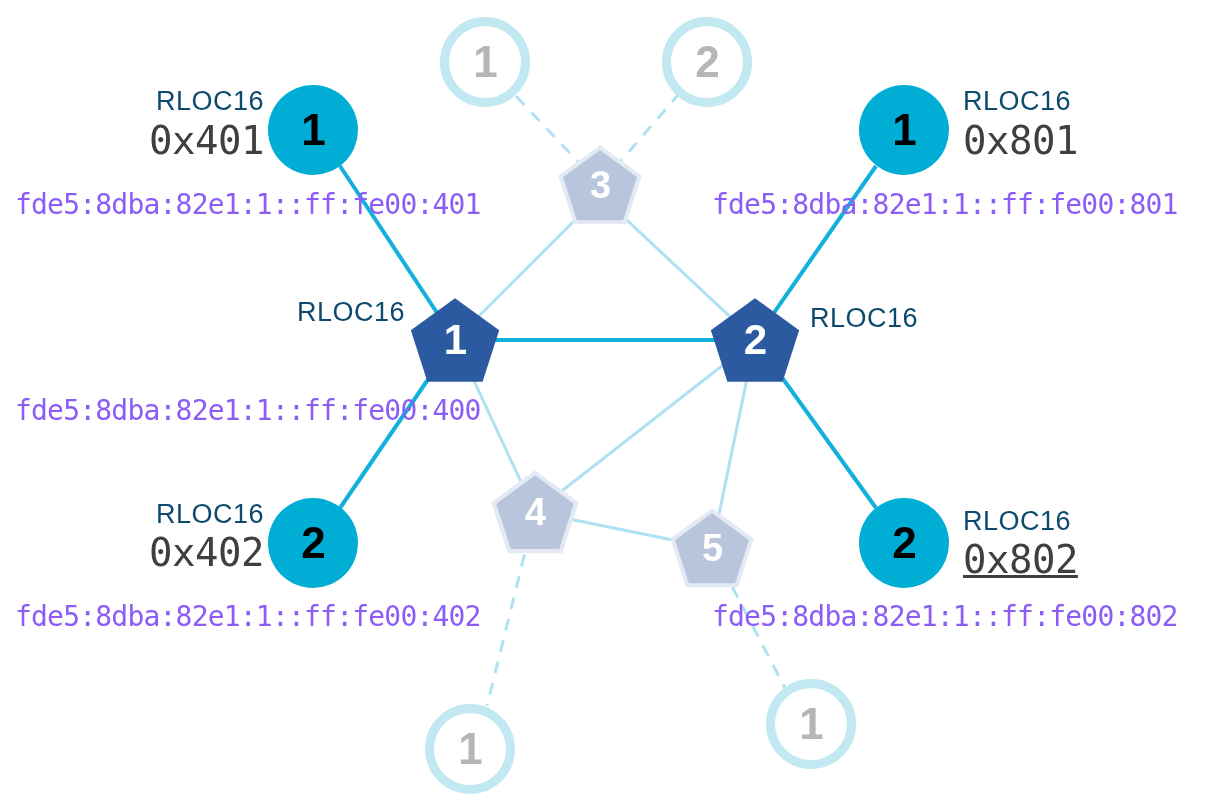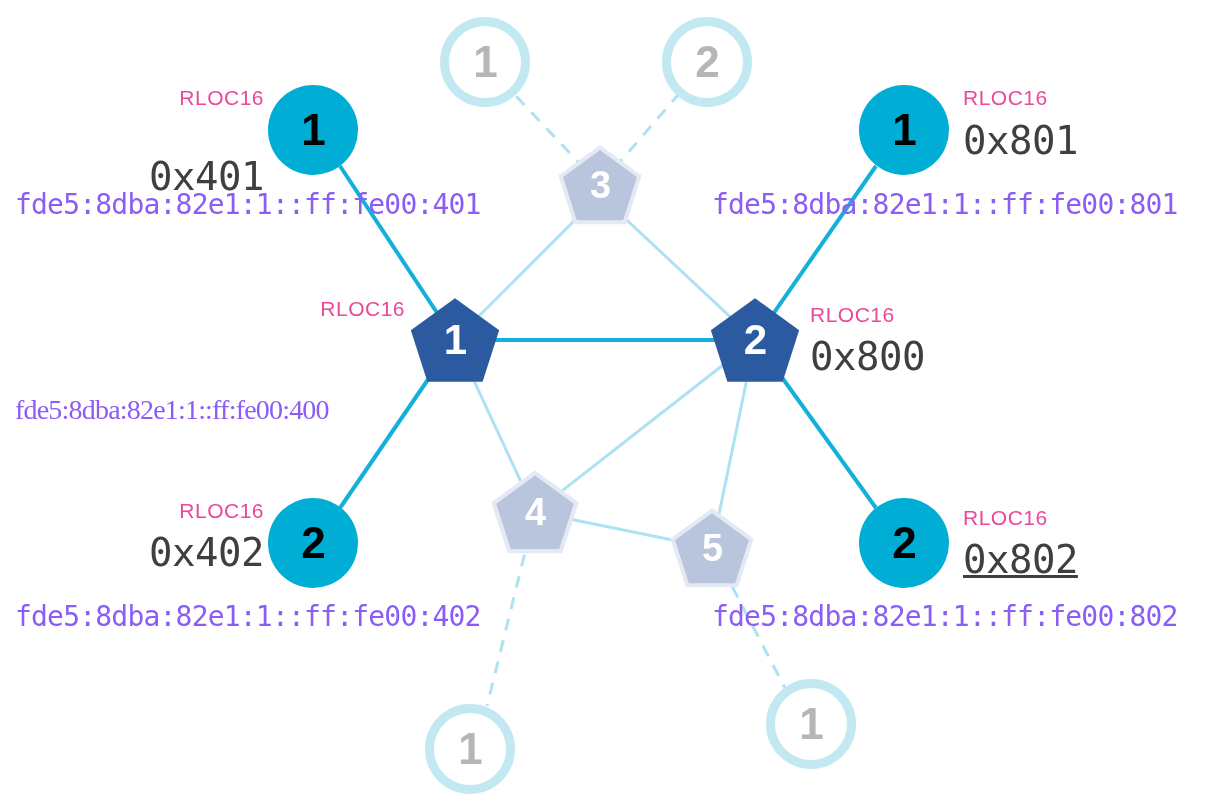--- a/index.html
+++ b/index.html
@@ -82,23 +82,23 @@
   .pent-router .pent-label { font-size: 42px; letter-spacing: -1px; }
   .pent-ghost .pent-label { font-size: 38px; letter-spacing: -1px; }
   
   .lbl {
     position: absolute;
     white-space: nowrap;
     color: #444444;
   }
   .lbl-rloc-title {
     font-family: "Liberation Sans", sans-serif;
-    font-size: 21px;
+    font-size: 27px;
     letter-spacing: 0.5px;
-    color: #ec4899;
+    color: #0c4a6e;
   }
   .lbl-rloc-val {
     font-family: "DejaVu Sans Mono", monospace;
     font-size: 39px;
     color: #3f3f3f;
     letter-spacing: -0.5px;
   }
   .lbl-ipv6 {
     font-family: "DejaVu Sans Mono", monospace;
     font-size: 28px;
@@ -189,34 +189,33 @@
     <span class="num">2</span>
   </div>
   <div class="node child-circle" style="left:904px; top:130px; width:90px; height:90px;">
     <span class="num">1</span>
   </div>
   <div class="node child-circle" style="left:904px; top:543px; width:90px; height:90px;">
     <span class="num">2</span>
   </div>
 
   <div class="lbl lbl-rloc-title align-right" style="left:264px; top:86px;">RLOC16</div>
-  <div class="lbl lbl-rloc-val align-right" style="left:264px; top:118px;margin-top:36px;">0x401</div>
+  <div class="lbl lbl-rloc-val align-right" style="left:264px; top:118px;">0x401</div>
   <div class="lbl lbl-ipv6 align-left" style="left:15px; top:188px;">fde5:8dba:82e1:1::ff:fe00:401</div>
 
   <div class="lbl lbl-rloc-title align-right" style="left:405px; top:297px;">RLOC16</div>
-  <div class="lbl lbl-ipv6 align-left" style="left:15px; top:394px;font-family:Liberation Serif, serif;">fde5:8dba:82e1:1::ff:fe00:400</div>
+  <div class="lbl lbl-ipv6 align-left" style="left:15px; top:394px;">fde5:8dba:82e1:1::ff:fe00:400</div>
 
   <div class="lbl lbl-rloc-title align-right" style="left:264px; top:499px;">RLOC16</div>
   <div class="lbl lbl-rloc-val align-right" style="left:264px; top:530px;text-align:right;">0x402</div>
   <div class="lbl lbl-ipv6 align-left" style="left:15px; top:600px;text-align:right;">fde5:8dba:82e1:1::ff:fe00:402</div>
 
   <div class="lbl lbl-rloc-title align-left" style="left:963px; top:86px;">RLOC16</div>
   <div class="lbl lbl-rloc-val align-left" style="left:963px; top:118px;">0x801</div>
   <div class="lbl lbl-ipv6 align-left" style="left:712px; top:188px;">fde5:8dba:82e1:1::ff:fe00:801</div>
 
   <div class="lbl lbl-rloc-title align-left" style="left:810px; top:303px;">RLOC16</div>
-  <div class="lbl lbl-rloc-val align-left" style="left:810px; top:334px;">0x800</div>
 
   <div class="lbl lbl-rloc-title align-left" style="left:963px; top:506px;">RLOC16</div>
   <div class="lbl lbl-rloc-val align-left" style="left:963px; top:537px;text-decoration:underline;">0x802</div>
   <div class="lbl lbl-ipv6 align-left" style="left:712px; top:600px;">fde5:8dba:82e1:1::ff:fe00:802</div>
 
 </div>
 
 </body></html>

